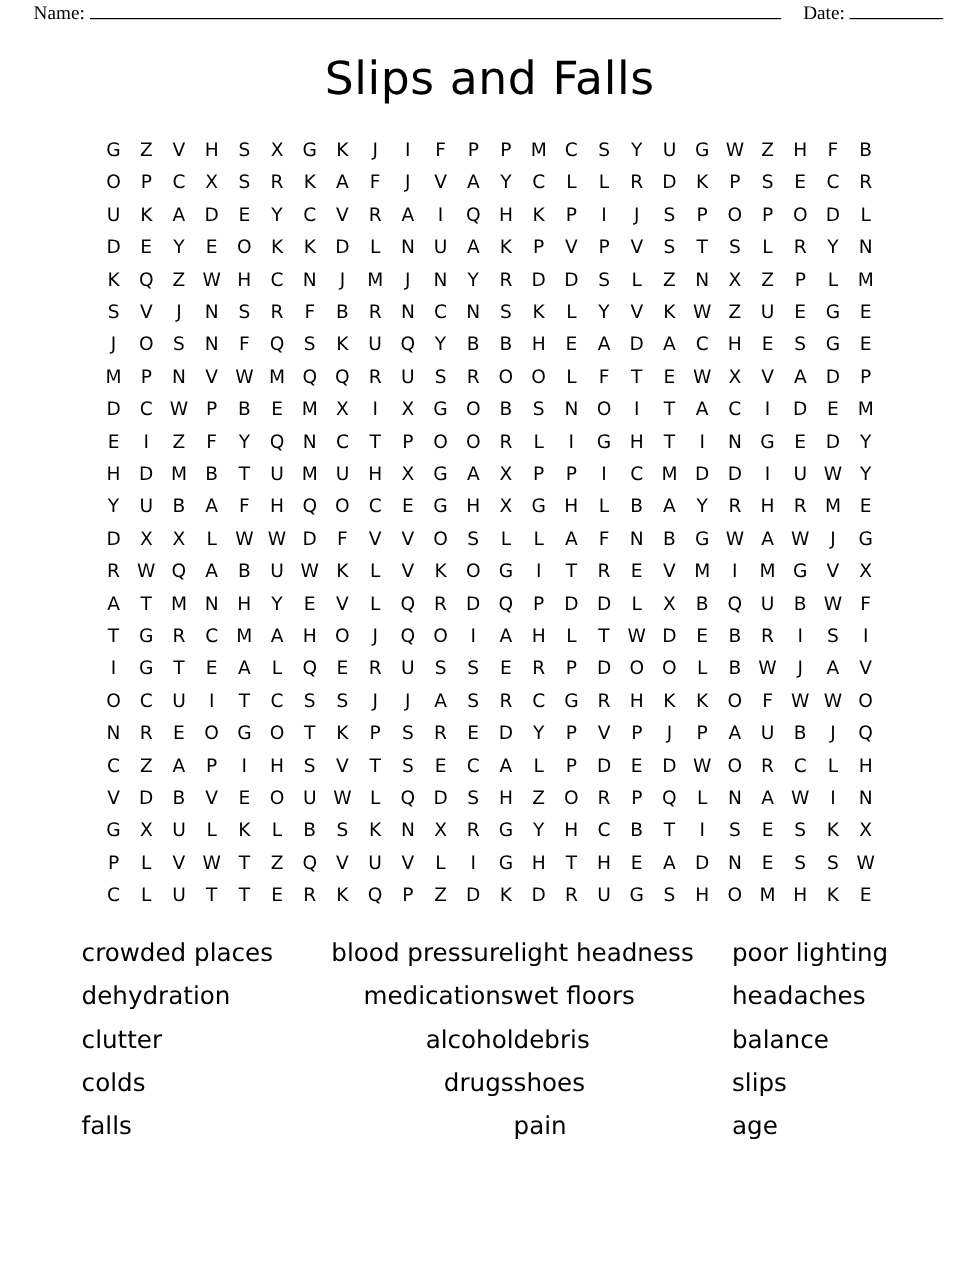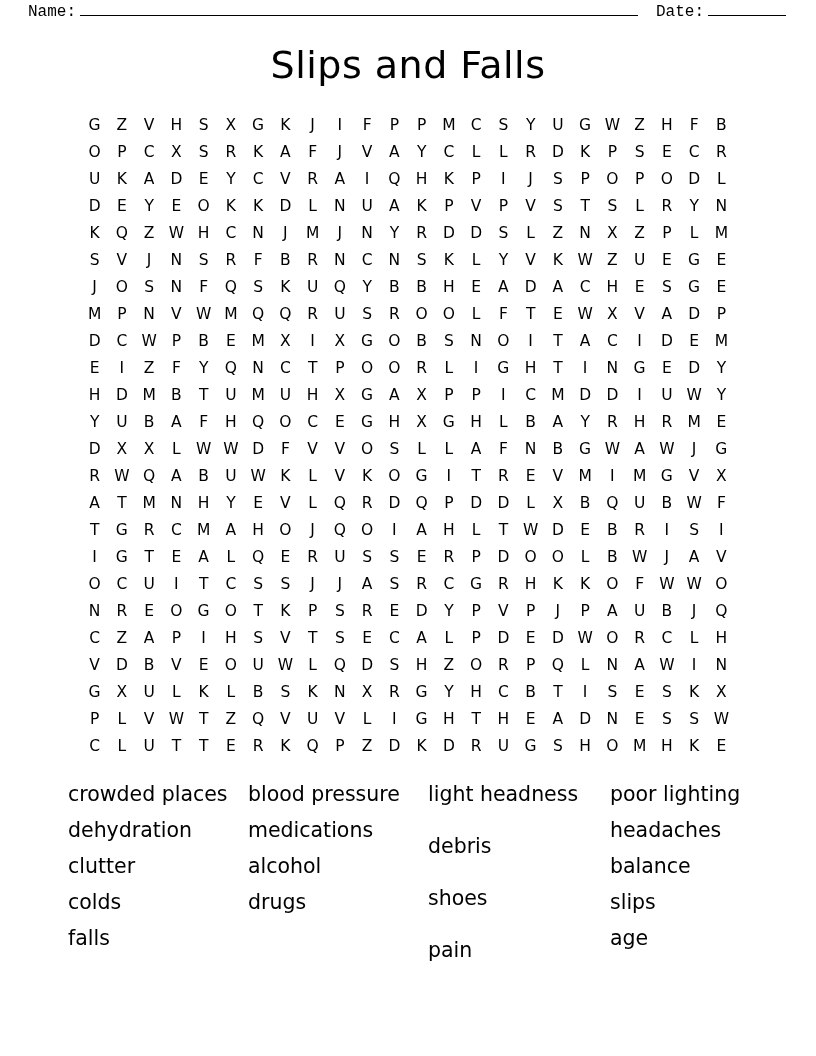--- a/index.html
+++ b/index.html
@@ -18,21 +18,21 @@
 
   
   .namedate {
     position: absolute;
     top: 2px;
     left: 28px;
     right: 30px;
     display: flex;
     align-items: baseline;
     font-size: 16px;
-    font-family: Liberation Mono, monospace;
+    font-family: Liberation Serif, serif;
     white-space: nowrap;
   }
   .nd-label {
     font-size: 16px;
     line-height: 18px;
   }
   .nd-rule {
     border-bottom: 1px solid #000;
     height: 13px;
     margin: 0 0 0 4px;
@@ -87,22 +87,22 @@
     width: 740px;
     display: flex;
     flex-direction: row;
     margin-left: 24px;
   }
   .word-col {
     display: flex;
     flex-direction: column;
   }
   .word-col-0 { width: 180px; }
-  .word-col-1 { width: 180px; }
-  .word-col-2 { width: 182px; gap: 16px; }
+  .word-col-1 { width: 180px; text-align: right; }
+  .word-col-2 { width: 182px; }
   .word-col-3 { width: 180px; }
   .word-item {
     font-family: "DejaVu Sans", sans-serif;
     font-size: 20.5px;
     line-height: 36px;
     height: 36px;
     color: #000;
     white-space: nowrap;
   }
 </style>
@@ -755,20 +755,21 @@
       <div class="word-item">falls</div>
     </div>
     <div class="word-col word-col-1">
       <div class="word-item">blood pressure</div>
       <div class="word-item">medications</div>
       <div class="word-item">alcohol</div>
       <div class="word-item">drugs</div>
     </div>
     <div class="word-col word-col-2">
       <div class="word-item">light headness</div>
+      <div class="word-item">wet floors</div>
       <div class="word-item">debris</div>
       <div class="word-item">shoes</div>
       <div class="word-item">pain</div>
     </div>
     <div class="word-col word-col-3">
       <div class="word-item">poor lighting</div>
       <div class="word-item">headaches</div>
       <div class="word-item">balance</div>
       <div class="word-item">slips</div>
       <div class="word-item">age</div>

